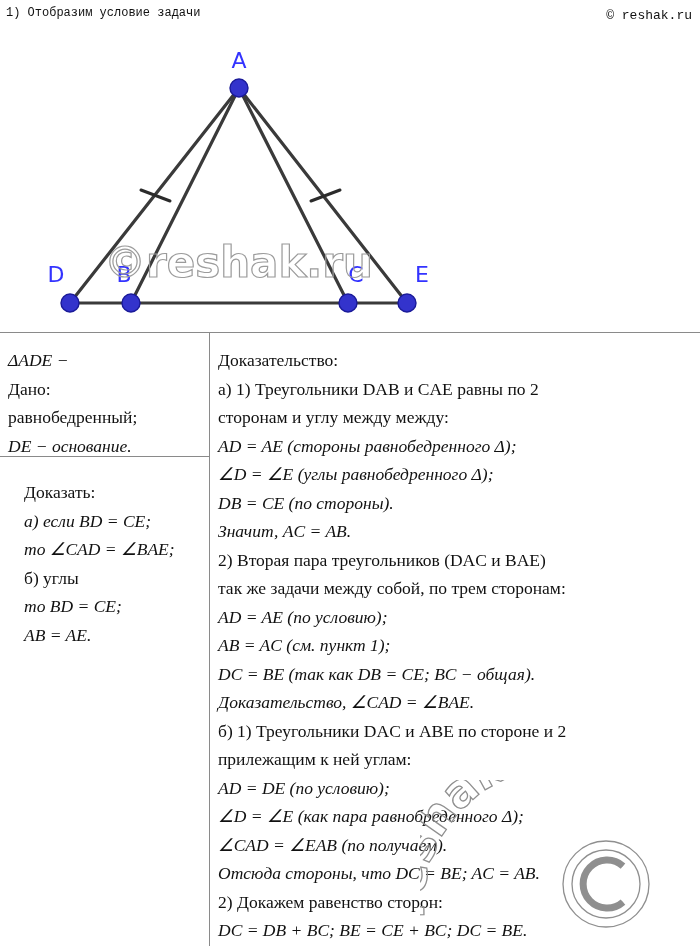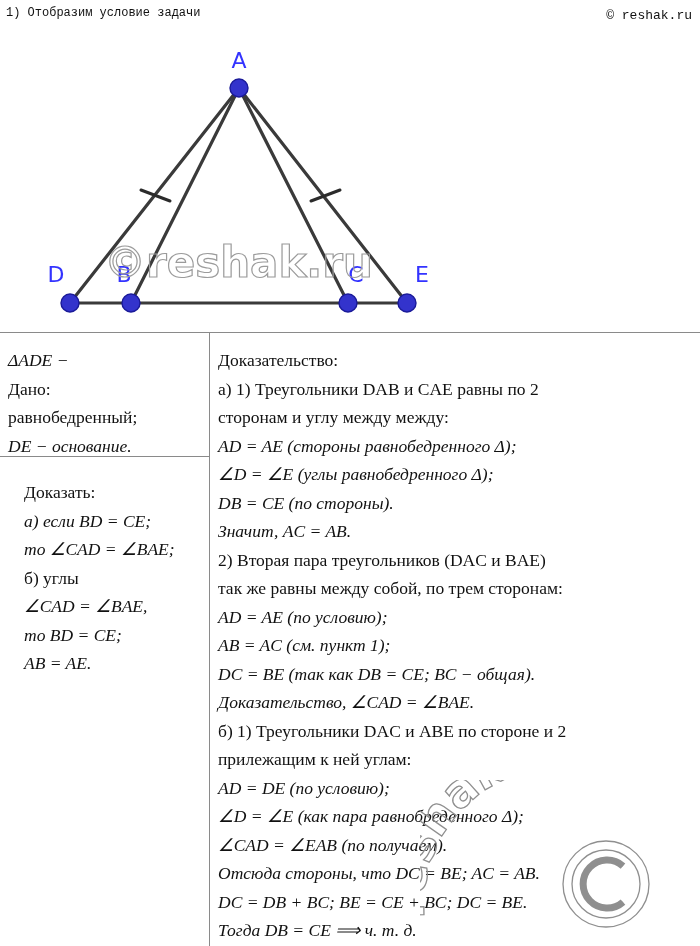--- a/index.html
+++ b/index.html
@@ -155,45 +155,45 @@
   <div class="line">Дано:</div>
   <div class="line">равнобедренный;</div>
   <div class="line mi">DE − основание.</div>
 </div>
 
 <div id="left-col-2" class="col">
   <div class="line">Доказать:</div>
   <div class="line mi">а) если BD = CE;</div>
   <div class="line mi">то ∠CAD = ∠BAE;</div>
   <div class="line">б) углы</div>
-  <div class="line mi">∠CAD = ∠BAE,</div>
   <div class="line mi">то BD = CE;</div>
   <div class="line mi">AB = AE.</div>
 </div>
 
 <div id="right-col" class="col">
   <div class="line">Доказательство:</div>
   <div class="line">а) 1) Треугольники DAB и CAE равны по 2</div>
   <div class="line">сторонам и углу между между:</div>
   <div class="line mi">AD = AE (стороны равнобедренного Δ);</div>
   <div class="line mi">∠D = ∠E (углы равнобедренного Δ);</div>
   <div class="line mi">DB = CE (по стороны).</div>
   <div class="line mi">Значит, AC = AB.</div>
   <div class="line">2) Вторая пара треугольников (DAC и BAE)</div>
-  <div class="line">так же равны между собой, по трем сторонам:</div>
+  <div class="line">так же задачи между собой, по трем сторонам:</div>
   <div class="line mi">AD = AE (по условию);</div>
   <div class="line mi">AB = AC (см. пункт 1);</div>
   <div class="line mi">DC = BE (так как DB = CE; BC − общая).</div>
   <div class="line mi">Доказательство, ∠CAD = ∠BAE.</div>
   <div class="line">б)  1) Треугольники DAC и ABE по стороне и 2</div>
   <div class="line">прилежащим к ней углам:</div>
   <div class="line mi">AD = DE (по условию);</div>
   <div class="line mi">∠D = ∠E (как пара равнобреденного Δ);</div>
   <div class="line mi"> ∠CAD = ∠EAB (по получаем).</div>
   <div class="line mi">Отсюда стороны, что DC = BE;  AC = AB.</div>
+  <div class="line">2) Докажем равенство сторон:</div>
   <div class="line mi">DC = DB + BC;  BE = CE + BC; DC = BE.</div>
   <div class="line mi">Тогда DB = CE ⟹ ч. т. д.</div>
 </div>
 
 <div id="page-watermark">
   <svg width="280" height="166" viewBox="0 0 280 166" xmlns="http://www.w3.org/2000/svg">
     <defs>
       <path id="wm-arc" d="M 6,150 A 138,138 0 0 1 190,-4" fill="none"></path>
     </defs>
     <text font-family="DejaVu Sans, sans-serif" font-size="46" font-weight="700" fill="none" stroke="#8f8f8f" stroke-width="1.3">

